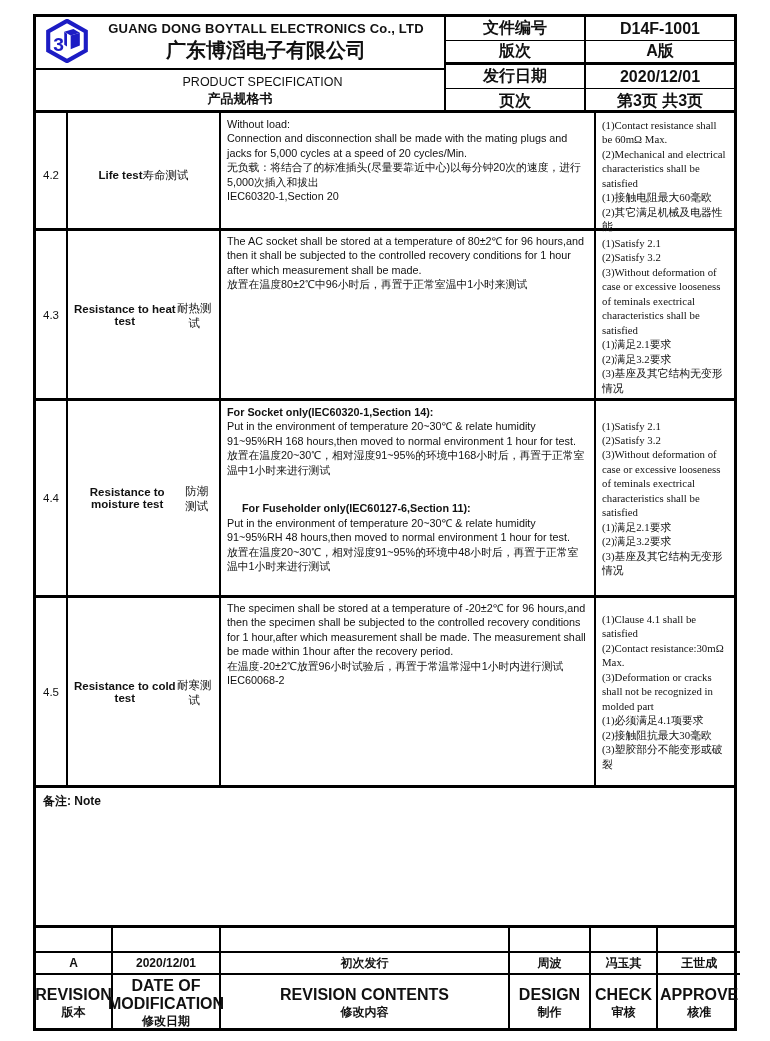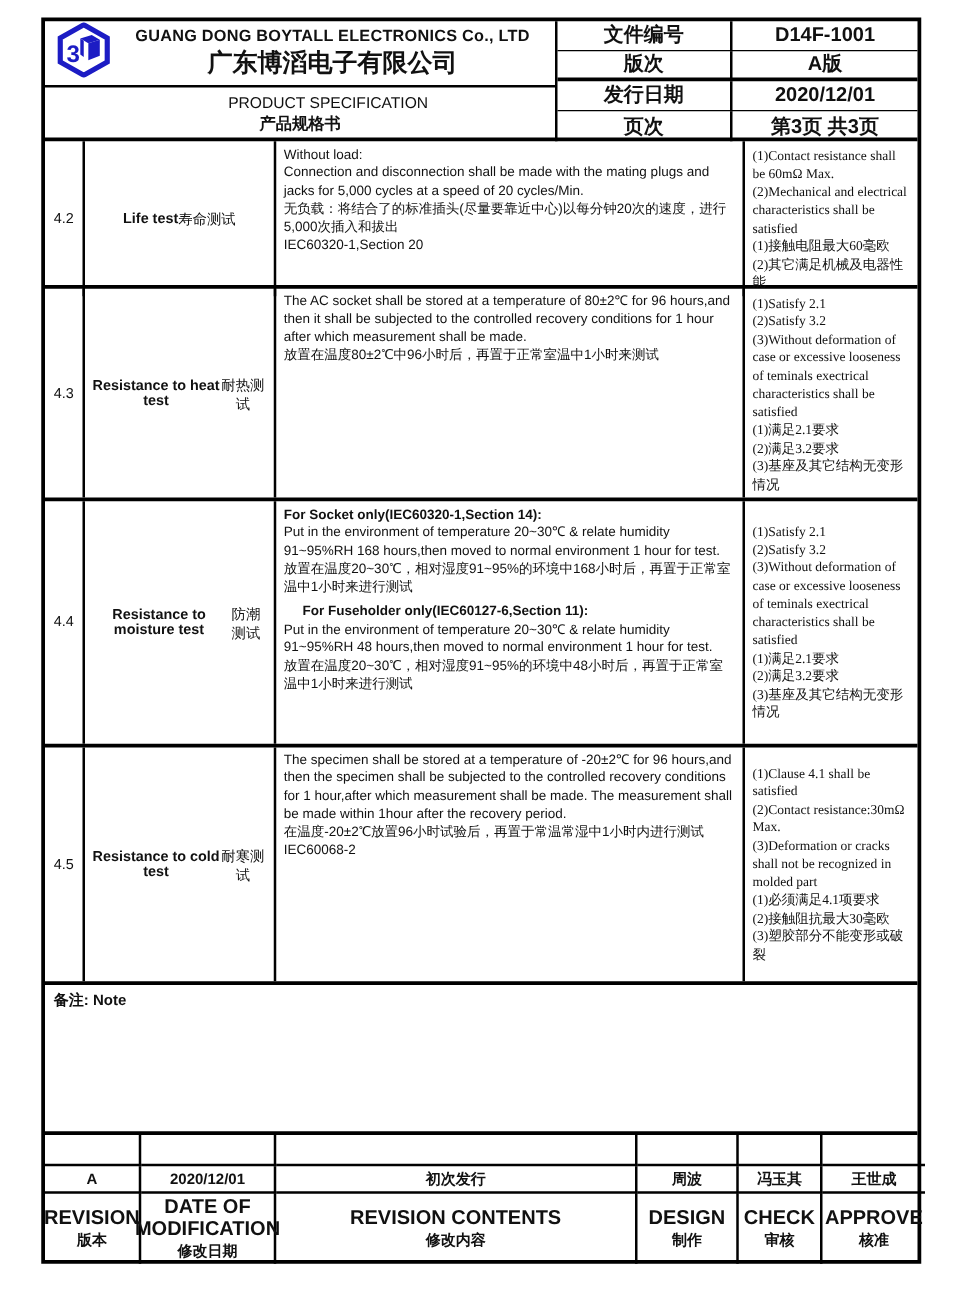--- a/index.html
+++ b/index.html
@@ -28,24 +28,24 @@
   .c { padding:3px 6px; }
   .c-no { border-right:2px solid #000; display:flex; align-items:center; justify-content:center; font-size:11.5px; }
   .c-name { border-right:2px solid #000; display:flex; align-items:center; justify-content:center; text-align:center; }
   .c-name .en { font-size:11.5px; font-weight:700; }
   .c-name .zh { font-size:11.5px; margin-top:2px; }
   .c-desc { border-right:2px solid #000; display:flex; flex-direction:column; justify-content:flex-start; font-size:10.8px; line-height:1.34; }
   .c-desc.top { justify-content:flex-start; padding-top:4px; }
   .c-req { display:flex; flex-direction:column; justify-content:flex-start; font-size:10.8px; line-height:1.34; padding-top:5px;font-family:Liberation Serif, serif; }
   .c-req.mid { justify-content:center; padding-top:3px; }
   .bold { font-weight:700; }
-  .gap-top { margin-top:5px;padding-left:15px; }
-
-  
-  .note { height:120px; border-bottom:3px solid #000; padding:3px 7px; }
+  .gap-top { margin-top:24px;padding-left:15px; }
+
+  
+  .note { height:140px; border-bottom:3px solid #000; padding:3px 7px; }
   .note-label { font-size:12px; font-weight:700; }
 
   
   .rev { display:grid; grid-template-columns:77px 108px 289px 81px 67px 1fr; grid-template-rows:25px 22px 1fr; height:100px; }
   .rcell { border-right:2px solid #000; border-bottom:2px solid #000; display:flex; flex-direction:column; align-items:center; justify-content:center; text-align:center; font-size:12px; }
   .rcell.last-col { border-right:none; }
   .rcell.hdr-row { border-bottom:none; font-weight:700; line-height:1.15; padding:2px 2px; }
   .rcell.val { font-weight:600; }
   .rcell .en { font-size:16px; font-weight:700; }
   .rcell .zh { font-size:12px; font-weight:700; margin-top:1px; }

